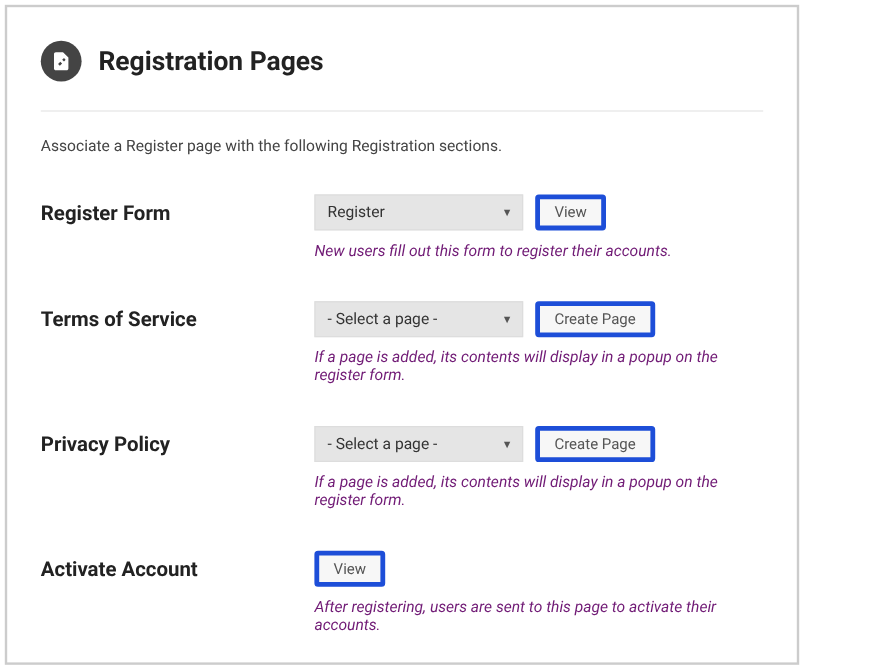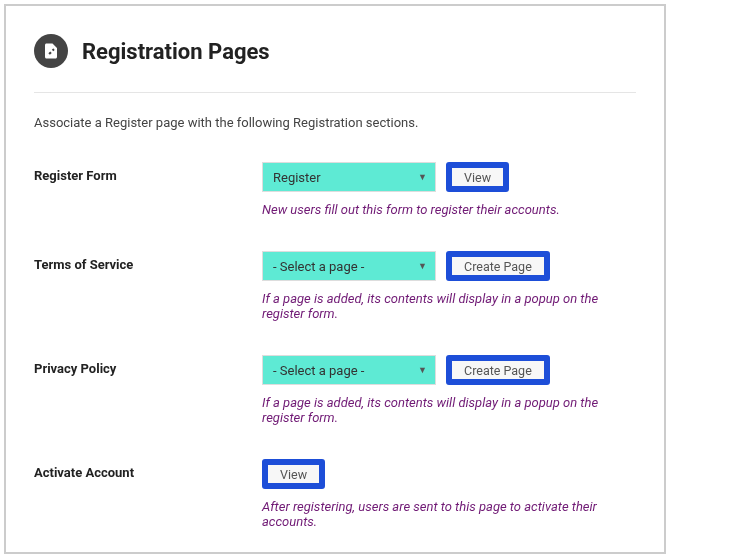--- a/index.html
+++ b/index.html
@@ -47,56 +47,56 @@
       margin-bottom: 32px;
     }
     .form-row {
       display: flex;
       align-items: flex-start;
       margin-bottom: 34px;
     }
     .form-label {
       width: 228px;
       font-weight: 700;
-      font-size: 13px;
+      font-size: 17px;
       color: #222;
       padding-top: 6px;
     }
     .form-control {
       flex: 1;
     }
     .control-line {
       display: flex;
       align-items: center;
       gap: 10px;
       margin-bottom: 10px;
     }
     .select {
       width: 174px;
       height: 30px;
       border: 1px solid #ddd;
-      background: #5eead4;
+      background: #e5e5e5;
       font-size: 13px;
       color: #333;
       padding: 0 24px 0 10px;
       position: relative;
       display: inline-flex;
       align-items: center;
       cursor: pointer;
     }
     .select::after {
       content: "▼";
       position: absolute;
       right: 8px;
       font-size: 9px;
       color: #555;
     }
     .btn {
       height: 30px;
-      border: 6px solid #1d4ed8;
+      border: 4px solid #1d4ed8;
       background: #f7f7f7;
       border-radius: 3px;
       padding: 0 12px;
       font-size: 12.5px;
       color: #555;
       cursor: pointer;
       font-family: inherit;
     }
     .help-text {
       font-size: 13px;

